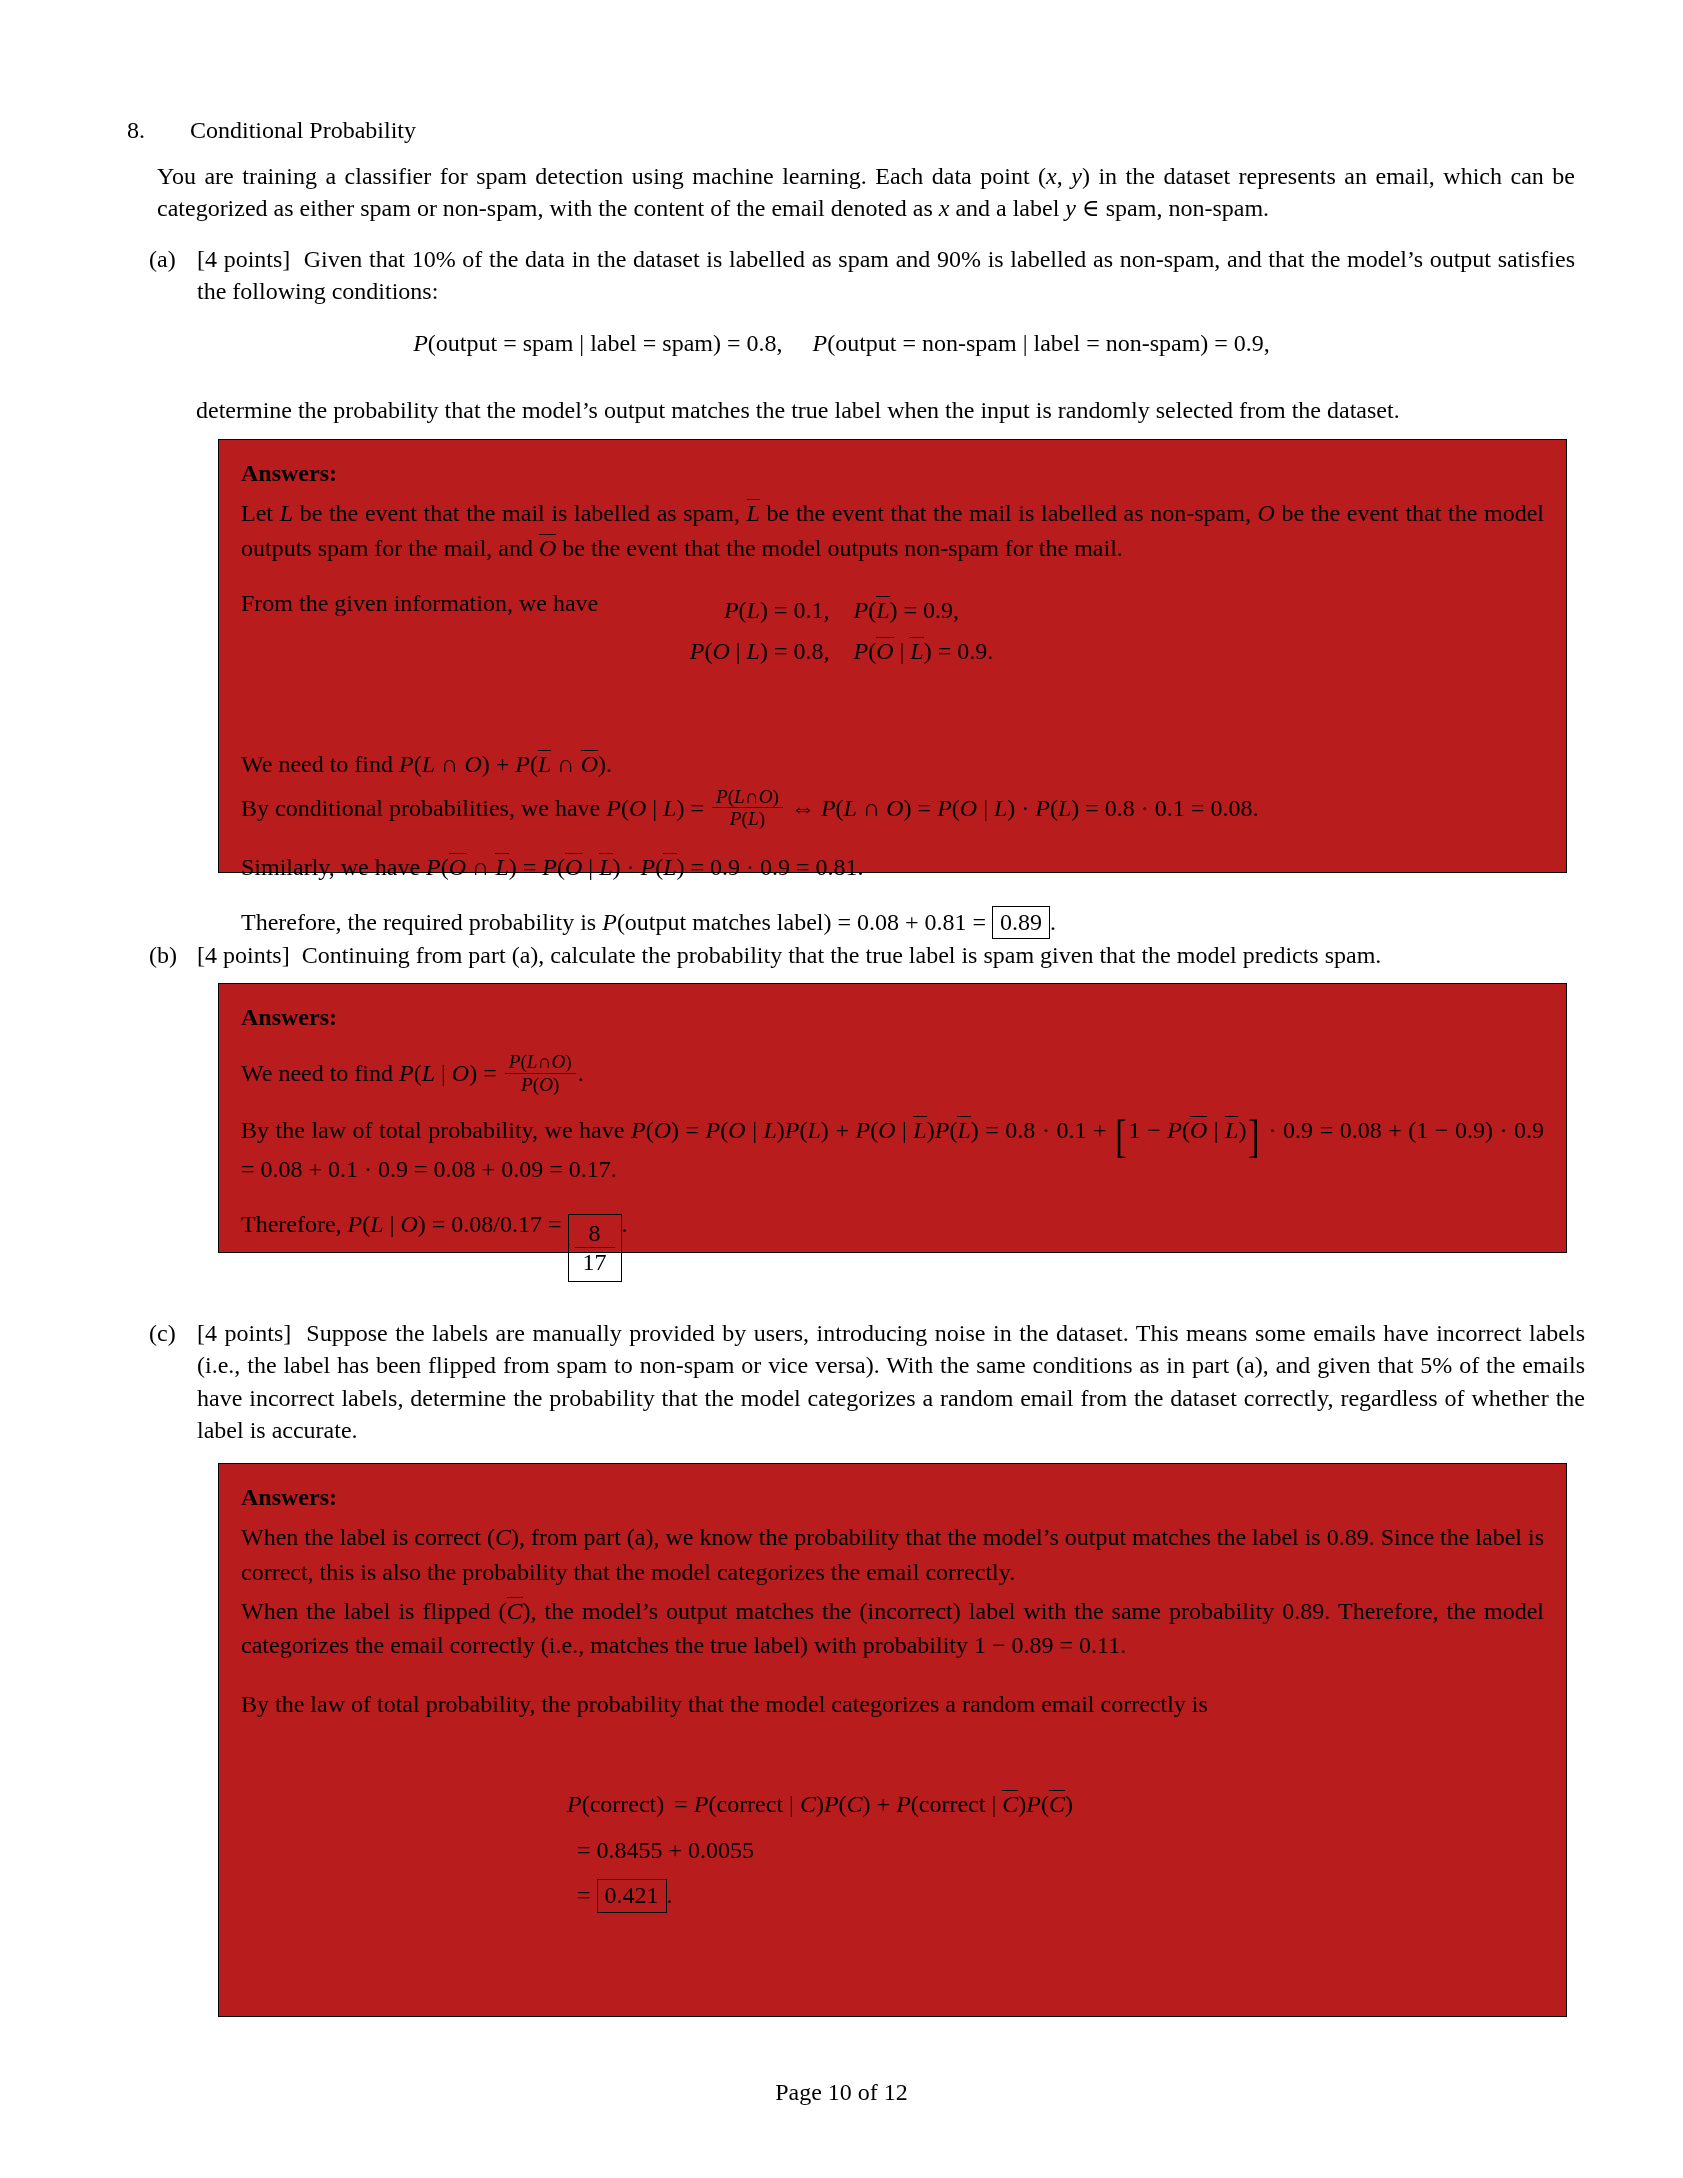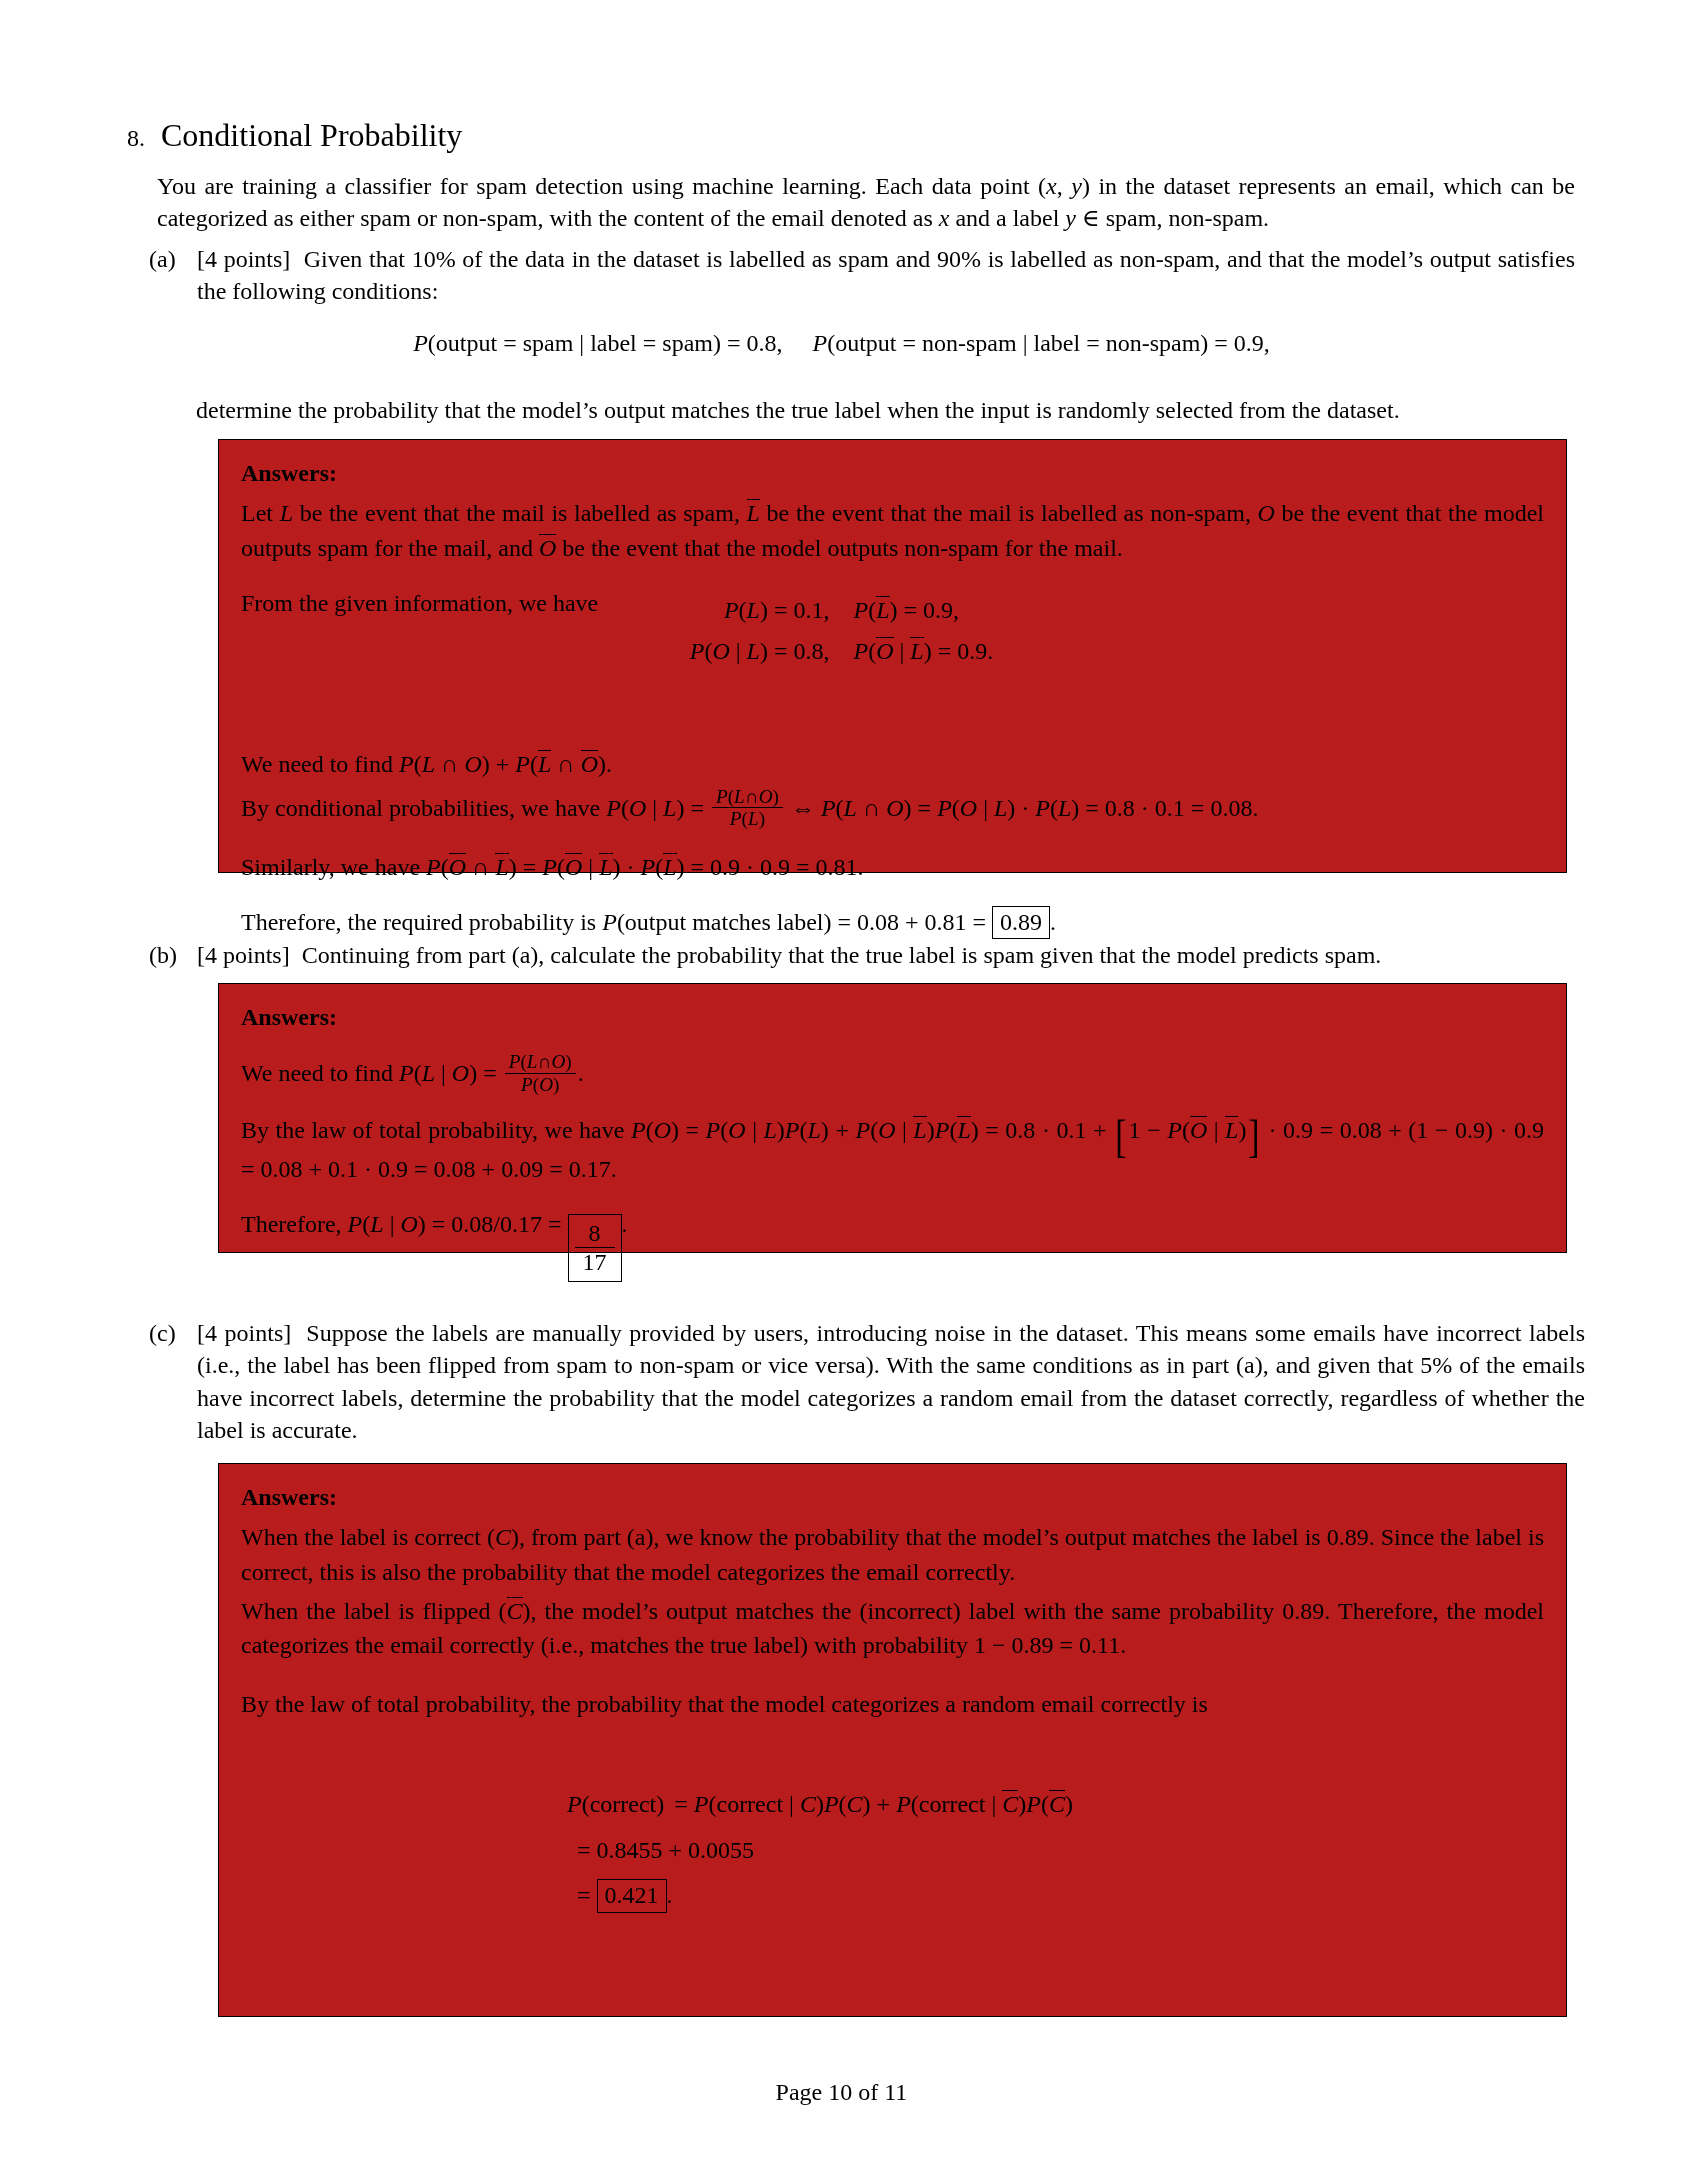--- a/index.html
+++ b/index.html
@@ -31,21 +31,21 @@
   }
   .prob-head {
     display: flex;
     align-items: baseline;
   }
   .prob-num {
     width: 34px;
     flex: 0 0 34px;
     font-size: 24px;
   }
-  .prob-title { font-size: 32px; }
+  .prob-title { font-size: 24px; margin-left: 29px; }
 
   .intro {
     margin-top: 16px;
     margin-left: 30px;
     width: 1418px;
     font-size: 24px;
     line-height: 1.35;
     text-align: justify;
   }
 
@@ -304,16 +304,16 @@
     <div class="align-row">
       <span class="align-lhs"></span>
       <span class="align-rhs">= 0.8455 + 0.0055</span>
     </div>
     <div class="align-row">
       <span class="align-lhs"></span>
       <span class="align-rhs">= <span class="boxed">0.421</span>.</span>
     </div>
   </div>
 
-  <div class="footer">Page 10 of 11</div>
+  <div class="footer">Page 10 of 12</div>
 
 </div>
 
 
 </body></html>

